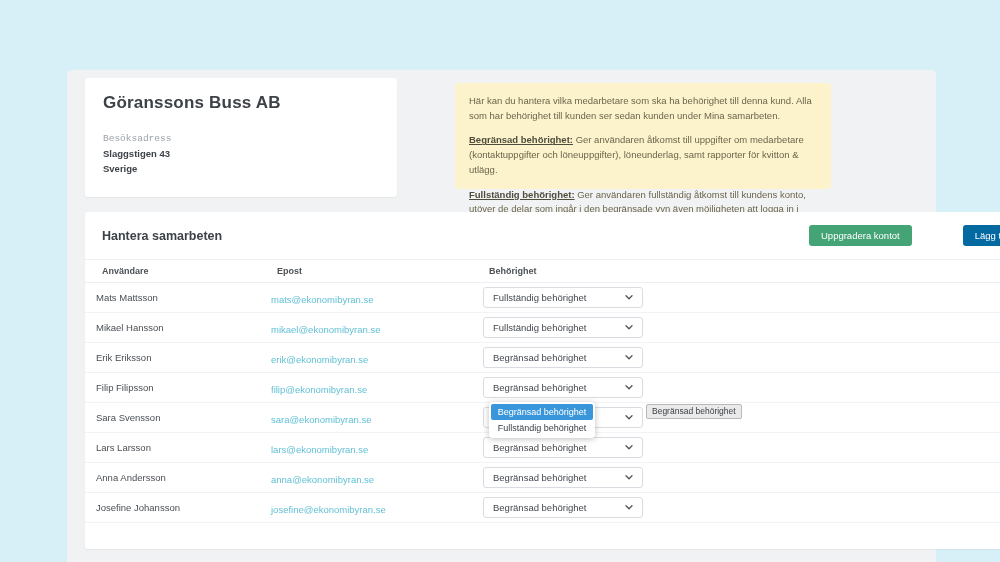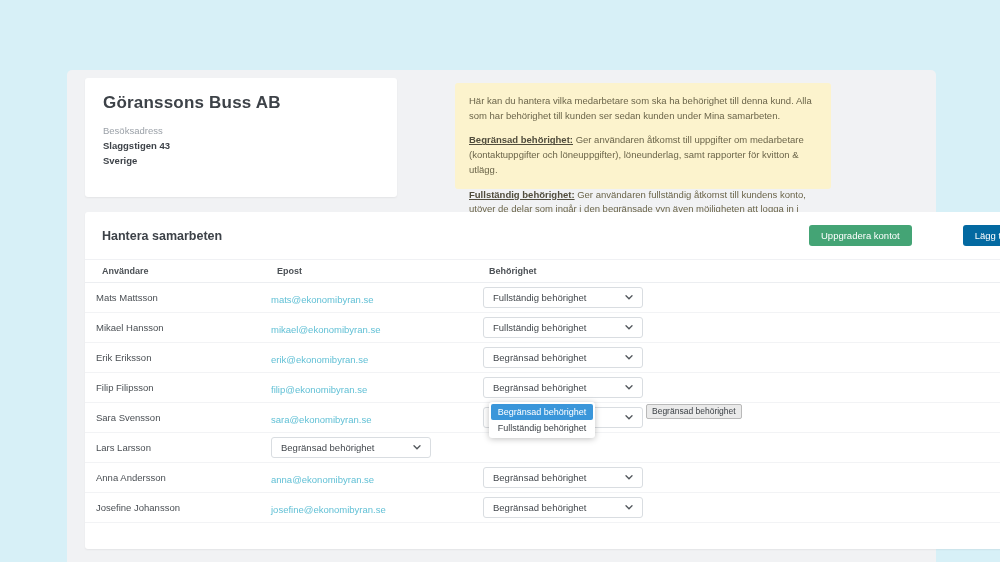--- a/index.html
+++ b/index.html
@@ -19,21 +19,21 @@
   }
   
   .company-card {
     position: absolute; left: 18px; top: 8px;
     width: 312px; height: 119px;
     background: #ffffff; border-radius: 3px;
     box-shadow: 0 1px 2px rgba(0,0,0,.06);
     padding: 15px 18px;
   }
   .company-name { font-size: 17px; font-weight: bold; color: #3d4248; letter-spacing: .2px; }
-  .addr-label { margin-top: 10px; font-size: 9.5px; color: #9ba1a8; line-height: 15px; }
+  .addr-label { margin-top: 18px; font-size: 9.5px; color: #9ba1a8; line-height: 15px; font-family: Liberation Mono, monospace; }
   .addr-line { font-size: 9.5px; font-weight: bold; color: #3d4248; line-height: 15px; }
   
   .info-box {
     position: absolute; left: 388px; top: 13px;
     width: 376px; height: 106px;
     background: #fcf3cd; border-radius: 3px;
     padding: 11px 14px;
     font-size: 9.5px; line-height: 1.55; color: #6b654a;
   }
   .info-box p { margin: 0 0 10px; }
@@ -210,20 +210,23 @@
                 <path d="M1 0.8 L4 3.8 L7 0.8" fill="none" stroke="#51565b" stroke-width="1.3" stroke-linecap="round"></path>
               </svg>
       </div>
     </div>
     <div class="col-remove">
       <span class="remove-btn">×</span>
     </div>
   </div>
         <div class="trow">
     <div class="col-user cell-name">Lars Larsson</div>
+    <div class="col-email">
+      <span class="email">lars@ekonomibyran.se</span>
+    </div>
     <div class="col-perm">
       <div class="select">
         <span>Begränsad behörighet</span>
         <svg class="chev" width="8" height="5" viewBox="0 0 8 5">
                 <path d="M1 0.8 L4 3.8 L7 0.8" fill="none" stroke="#51565b" stroke-width="1.3" stroke-linecap="round"></path>
               </svg>
       </div>
     </div>
     <div class="col-remove">
       <span class="remove-btn">×</span>

